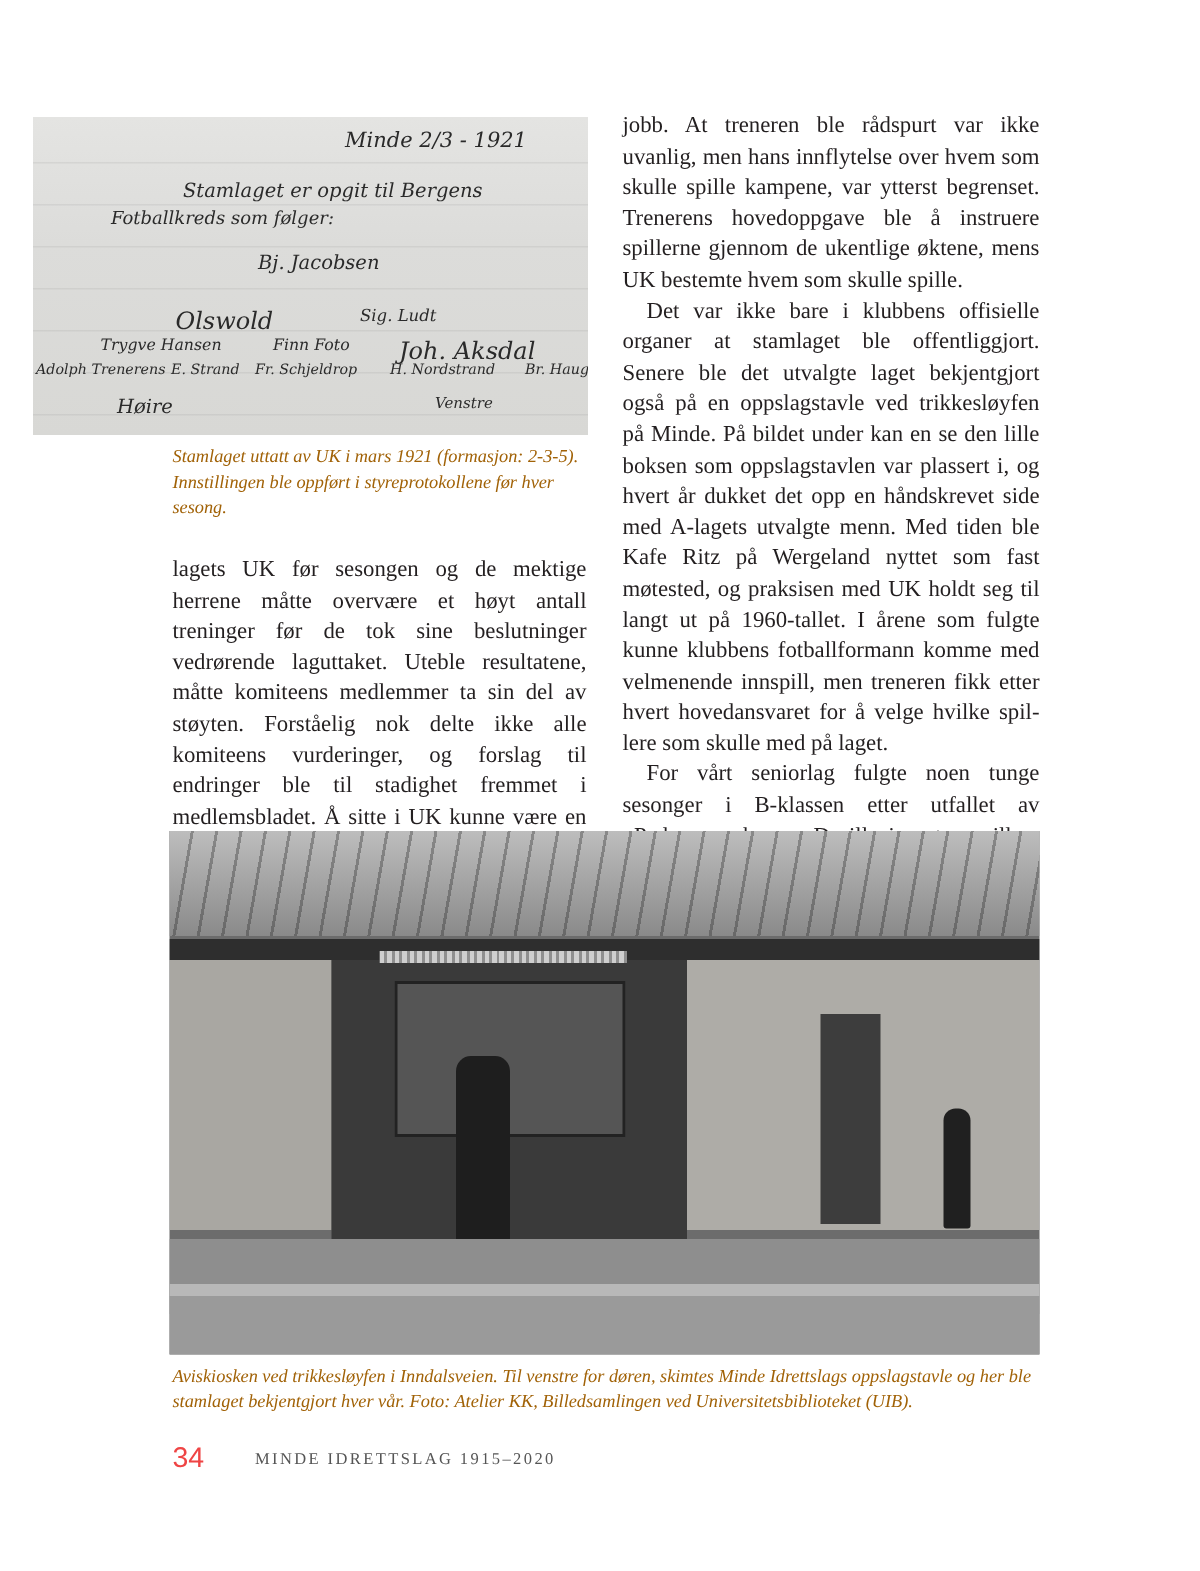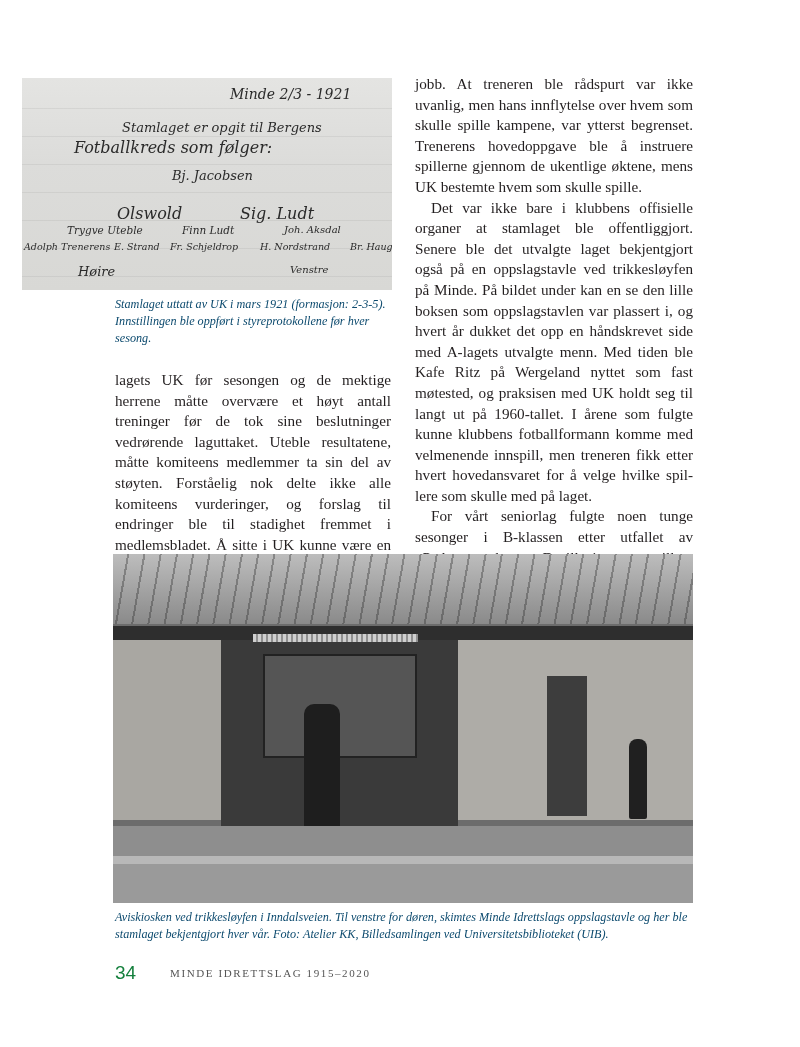--- a/index.html
+++ b/index.html
@@ -6,21 +6,21 @@
   body { width: 800px; height: 1047px; position: relative; overflow: hidden;
          font-family: "Liberation Serif", "DejaVu Serif", serif; color: #231f20; }
 
   .scan { position: absolute; left: 22px; top: 78px; width: 370px; height: 212px;
           background: linear-gradient(180deg, #e4e4e2 0%, #dcdcda 40%, #d8d8d5 100%);
           overflow: hidden; text-decoration: underline; }
   .scan .line { position: absolute; left: 0; right: 0; height: 1px; background: rgba(120,120,120,0.12); }
   .hw { position: absolute; font-family: "DejaVu Serif", serif; font-style: italic;
         color: #2a2a2a; white-space: nowrap; }
 
-  .caption { position: absolute; font-style: italic; font-size: 12.2px; line-height: 17px; color: #0c4a6e; }
+  .caption { position: absolute; font-style: italic; font-size: 12.2px; line-height: 17px; color: #a16207; }
   .body-text { position: absolute; font-size: 15.2px; line-height: 20.6px; text-align: justify;
                hyphens: manual; }
   .body-text p { margin: 0; }
   .body-text p.indent { text-indent: 16px; }
 
   .photo { position: absolute; left: 113px; top: 554px; width: 580px; height: 349px;
            background: #6c6c6c; overflow: hidden; }
   .sky { position:absolute; left:0; top:0; width:100%; height:70px;
          background: linear-gradient(180deg,#bdbdbd,#8a8a8a); }
   .trees { position:absolute; left:0; top:0; width:100%; height:70px;
@@ -33,44 +33,44 @@
             background: repeating-linear-gradient(90deg,#cfcfcf 0 3px,#8f8f8f 3px 5px); }
   .window-k { position:absolute; left:150px; top:100px; width:150px; height:100px; background:#555; border:2px solid #222; }
   .man { position:absolute; left:191px; top:150px; width:36px; height:145px; background:#1e1e1e; border-radius: 10px 10px 2px 2px; }
   .door { position:absolute; left:434px; top:122px; width:40px; height:140px; background:#3d3d3d; }
   .child { position:absolute; left:516px; top:185px; width:18px; height:80px; background:#202020; border-radius: 8px 8px 2px 2px; }
   .sidewalk { position:absolute; left:0; top:272px; width:100%; height:50px; background:#8e8e8e; }
   .curb { position:absolute; left:0; top:302px; width:100%; height:8px; background:#b8b8b8; }
   .street { position:absolute; left:0; top:310px; width:100%; height:39px; background:#9a9a9a; }
 
   .folio { position: absolute; left: 115px; top: 962px; font-family: "Liberation Sans", sans-serif;
-           font-size: 19px; color: #15803d; }
+           font-size: 19px; color: #ef4444; }
   .running { position: absolute; left: 170px; top: 967px; font-family: Liberation Serif, serif;
              font-size: 11px; letter-spacing: 1.6px; color: #555; }
 </style>
 </head>
 <body>
 
 <div class="scan">
   <div class="line" style="top:30px"></div>
     <div class="line" style="top:58px"></div>
   <div class="line" style="top:86px"></div>
     <div class="line" style="top:114px"></div>
   <div class="line" style="top:142px"></div>
     <div class="line" style="top:170px"></div>
   <div class="line" style="top:198px"></div>
   <span class="hw" style="left:208px;top:8px;font-size:14px">Minde 2/3 - 1921</span>
   <span class="hw" style="left:100px;top:42px;font-size:13px">Stamlaget er opgit til Bergens</span>
-  <span class="hw" style="left:52px;top:60px;font-size:16px">Fotballkreds som følger:</span>
+  <span class="hw" style="left:52px;top:60px;font-size:12px">Fotballkreds som følger:</span>
   <span class="hw" style="left:150px;top:90px;font-size:13px">Bj. Jacobsen</span>
   <span class="hw" style="left:95px;top:126px;font-size:16px">Olswold</span>
-  <span class="hw" style="left:218px;top:126px;font-size:16px">Sig. Ludt</span>
-  <span class="hw" style="left:45px;top:146px;font-size:10.5px">Trygve Uteble</span>
-  <span class="hw" style="left:160px;top:146px;font-size:10.5px">Finn Ludt</span>
-  <span class="hw" style="left:262px;top:146px;font-size:10px">Joh. Aksdal</span>
+  <span class="hw" style="left:218px;top:126px;font-size:11px">Sig. Ludt</span>
+  <span class="hw" style="left:45px;top:146px;font-size:10.5px">Trygve Hansen</span>
+  <span class="hw" style="left:160px;top:146px;font-size:10.5px">Finn Foto</span>
+  <span class="hw" style="left:244px;top:146px;font-size:16px">Joh. Aksdal</span>
   <span class="hw" style="left:2px;top:163px;font-size:9.5px">Adolph Trenerens</span>
   <span class="hw" style="left:92px;top:163px;font-size:9.5px">E. Strand</span>
   <span class="hw" style="left:148px;top:163px;font-size:9.5px">Fr. Schjeldrop</span>
   <span class="hw" style="left:238px;top:163px;font-size:9.5px">H. Nordstrand</span>
   <span class="hw" style="left:328px;top:163px;font-size:9.5px">Br. Haug</span>
   <span class="hw" style="left:268px;top:186px;font-size:10px">Venstre</span>
   <span class="hw" style="left:56px;top:186px;font-size:13px">Høire</span>
 </div>
 
 <div class="caption" style="left:115px;top:296px;width:285px;">Stamlaget uttatt av UK i mars 1921 (formasjon: 2-3-5). Innstillingen ble oppført i styreprotokollene før hver sesong.</div>

